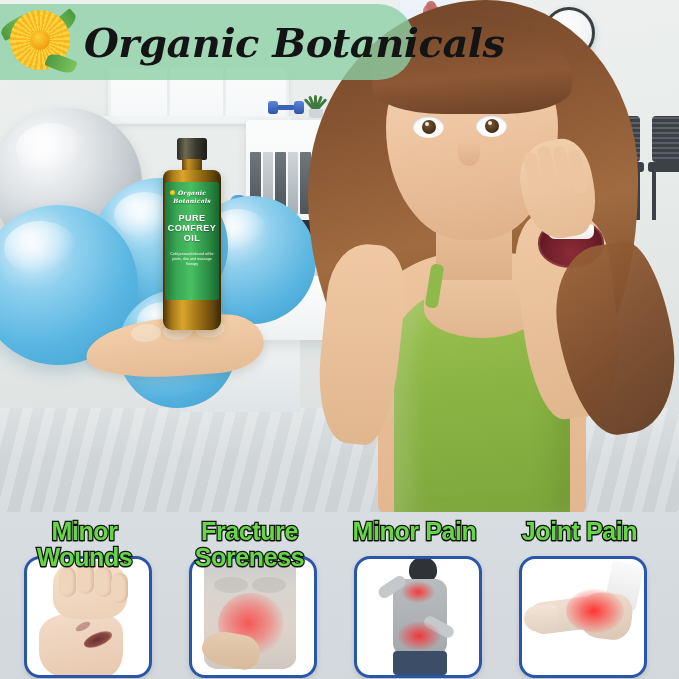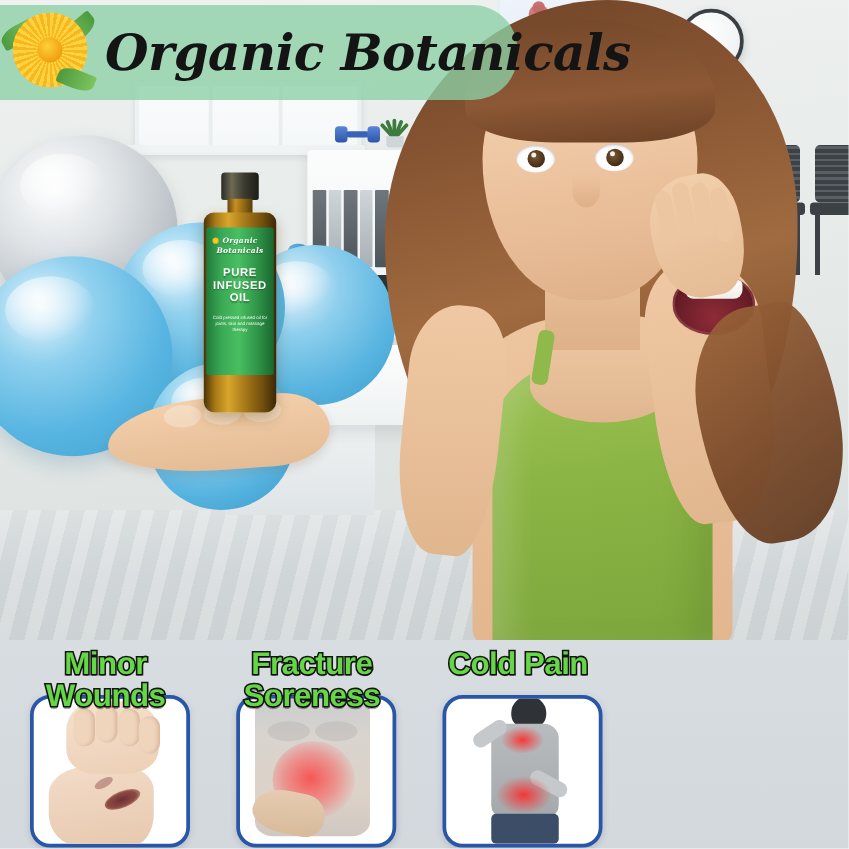--- a/index.html
+++ b/index.html
@@ -584,21 +584,21 @@
     <div class="knk k3"></div>
   </div>
 
   <div class="bottle">
     <div class="cap"></div>
     <div class="neck"></div>
     <div class="body"></div>
     <div class="label">
       <div class="dot"></div>
       <div class="brand">Organic Botanicals</div>
-      <div class="pname">PURE INFUSED OIL</div>
+      <div class="pname">PURE COMFREY OIL</div>
       <div class="sub">Cold pressed infused oil for joints, skin and massage therapy</div>
     </div>
   </div>
 
   <div class="banner">
     <div class="flower">
       <div class="leaf lf1"></div>
       <div class="leaf lf3"></div>
       <div class="petals"></div>
       <div class="core"></div>
@@ -651,20 +651,35 @@
           <div class="head"></div>
           <div class="body"></div>
           <div class="jeans"></div>
           <div class="armUp"></div>
           <div class="armDn"></div>
           <div class="hot h1"></div>
           <div class="hot h2"></div>
         </div>
       </div>
       <div class="blabel">
-        <span>Cold Pain</span>
+        <span>Minor Pain</span>
         <span></span>
       </div>
     </div>
 
+    <div class="bcell n3">
+      <div class="thumb">
+        <div class="t-joint">
+          <div class="sleeve"></div>
+          <div class="forearm"></div>
+          <div class="fingers"></div>
+          <div class="grip"></div>
+          <div class="hot"></div>
+        </div>
+      </div>
+      <div class="blabel">
+        <span>Joint Pain</span>
+        <span></span>
+      </div>
+    </div>
 
   </div>
 </div>
 
 </body></html>

